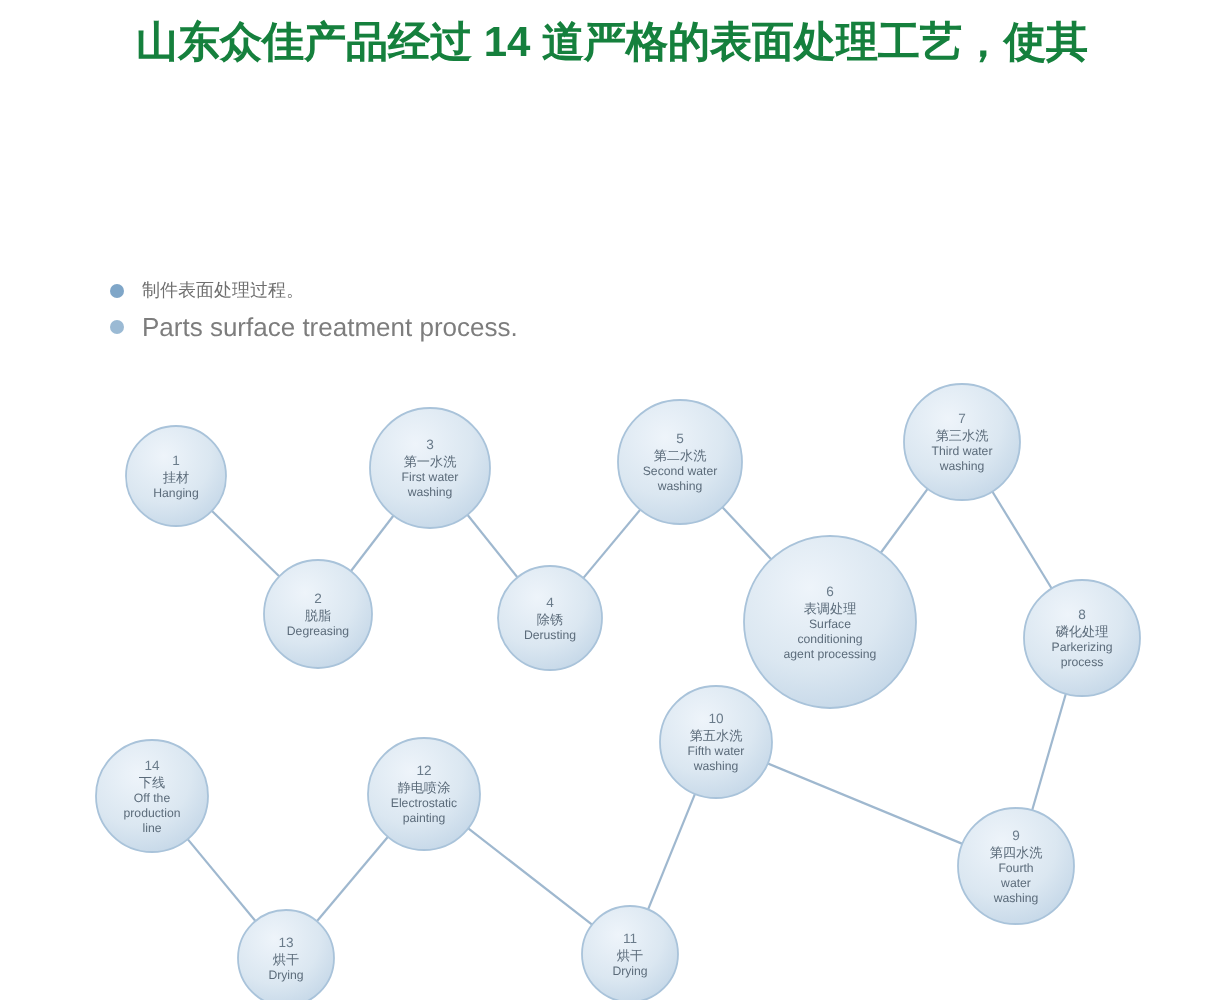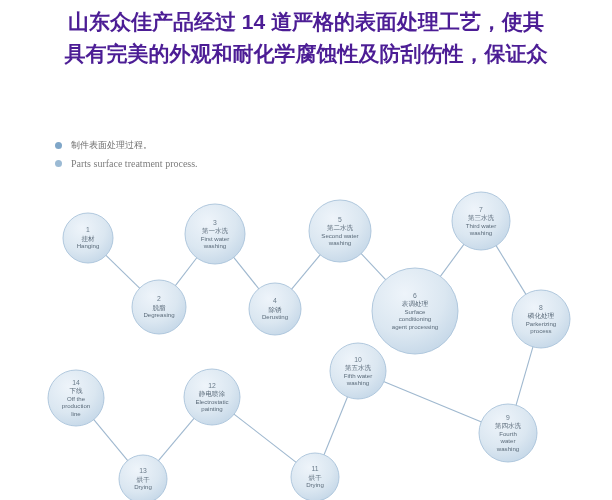--- a/index.html
+++ b/index.html
@@ -21,21 +21,21 @@
   
   .headline {
     position: absolute;
     left: 0;
     top: 6px;
     width: 612px;
     text-align: center;
     font-weight: bold;
     font-size: 21px;
     line-height: 32px;
-    color: #4c1d95;
+    color: #15803d;
     letter-spacing: 0px;
     padding: 0 8px;
     box-sizing: border-box;
   }
   .headline .l1, .headline .l2, .headline .l3 {
     display: block;
     white-space: nowrap;
   }
   
   #diagram {
@@ -53,51 +53,49 @@
   .legend {
     position: absolute;
     left: 55px;
     top: 136px;
     width: 260px;
   }
   .legend-row {
     display: flex;
     align-items: center;
     height: 18px;
-    font-family: Liberation Serif, serif;
   }
   .legend-dot {
     width: 7px;
     height: 7px;
     border-radius: 50%;
     background: #7fa6c8;
     margin-right: 9px;
     flex: none;
   }
   .legend-dot.faint {
     background: #9bbad4;
   }
   .legend-text {
-    font-size: 10px;
+    font-size: 13px;
     color: #7d7d7d;
     white-space: nowrap;
   }
   .legend-text.cn {
     font-size: 9px;
     color: #6f6f6f;
   }
 </style>
 </head>
 <body>
 
 <div id="page">
 
   <div class="headline">
     <span class="l1">山东众佳产品经过 14 道严格的表面处理工艺，使其</span>
-    <span class="l2">具有完美的外观和耐化学腐蚀性及防刮伤性，保证众</span>
   </div>
 
   <div id="diagram">
     <svg id="flow-svg" width="612" height="374" viewBox="0 0 612 374">
         <defs>
           <radialGradient id="bub" cx="38%" cy="30%" r="78%">
             <stop offset="0%" stop-color="#eef4fa"></stop>
             <stop offset="60%" stop-color="#dbe7f1"></stop>
             <stop offset="100%" stop-color="#c3d6e7"></stop>
           </radialGradient>

